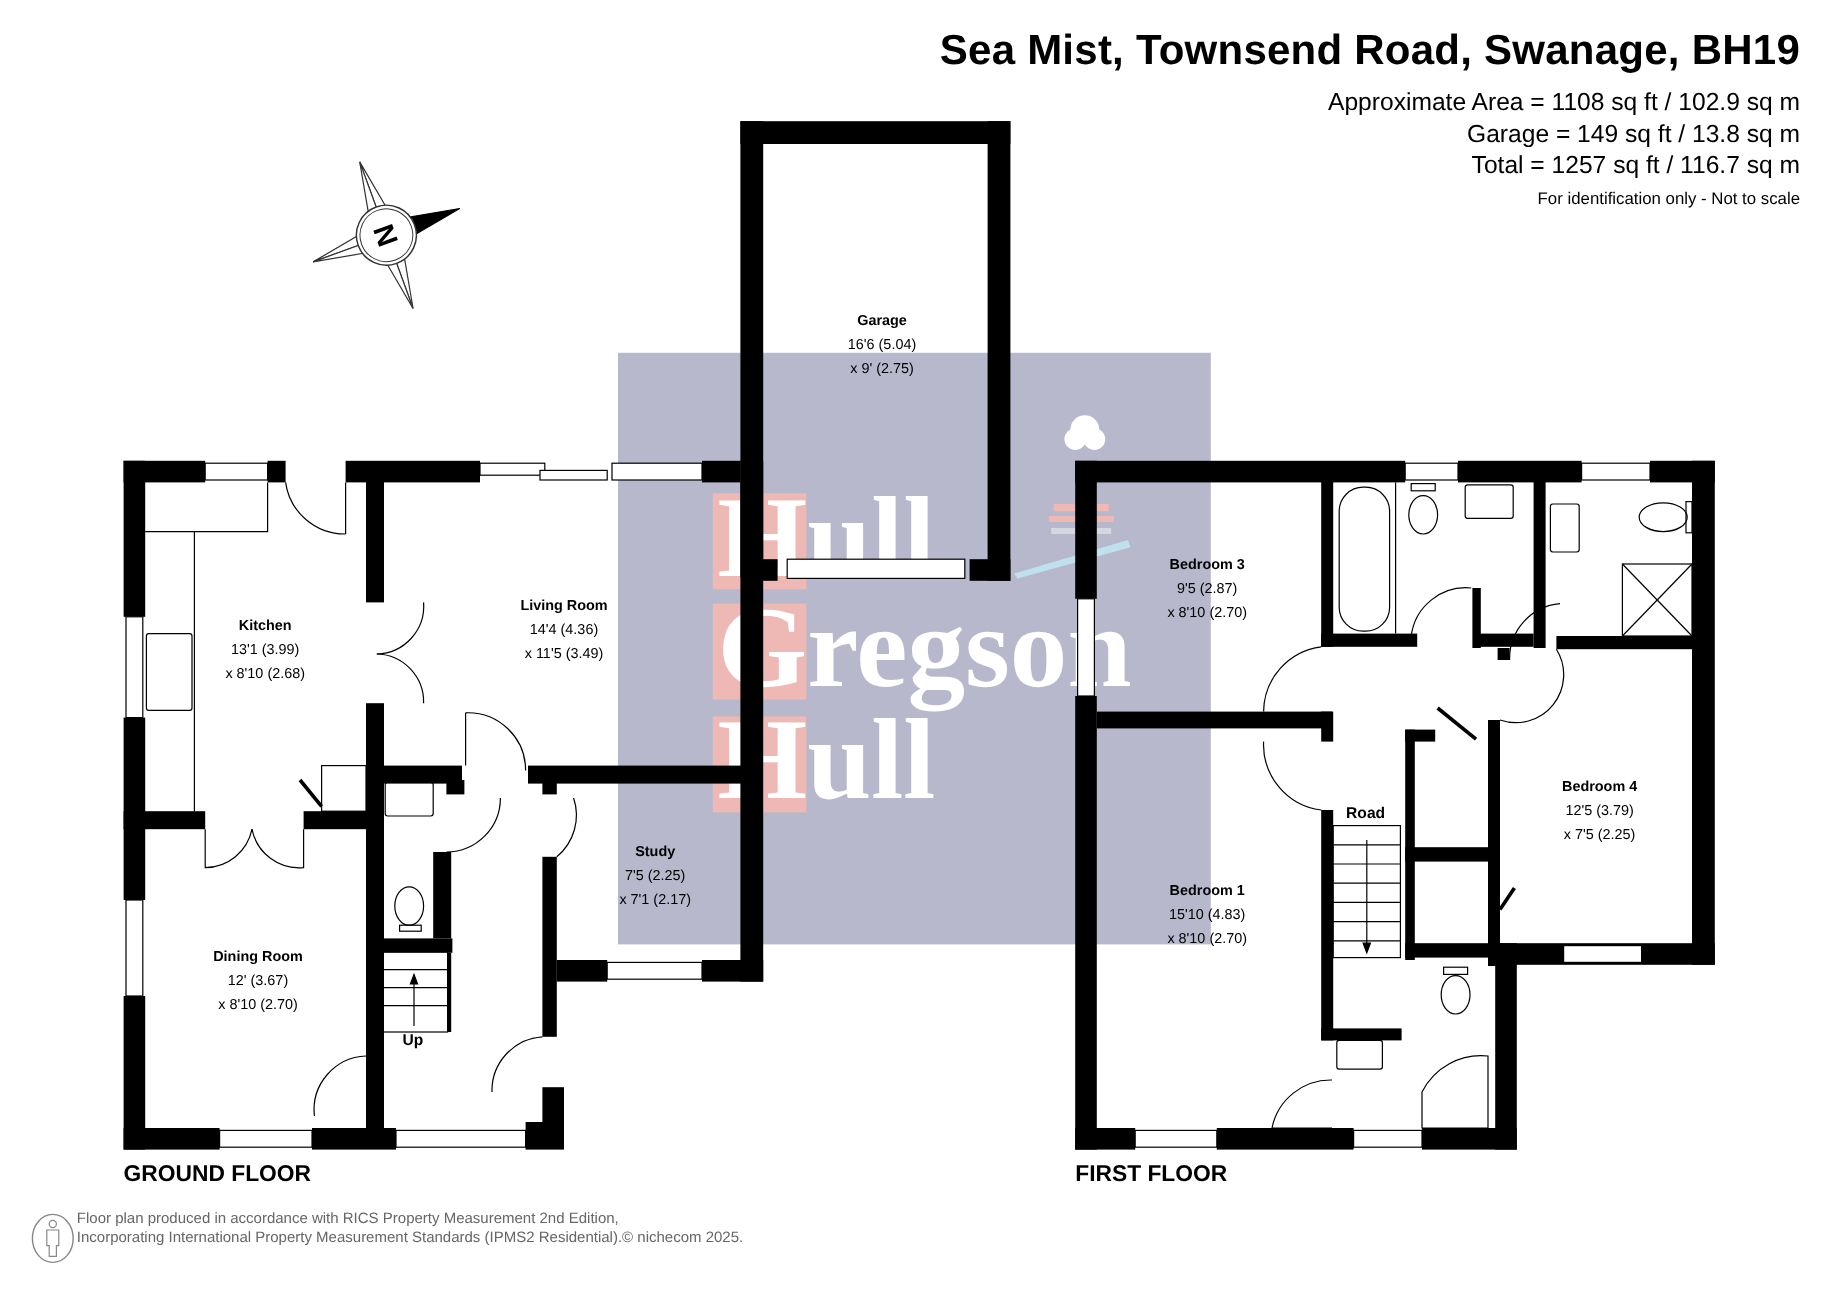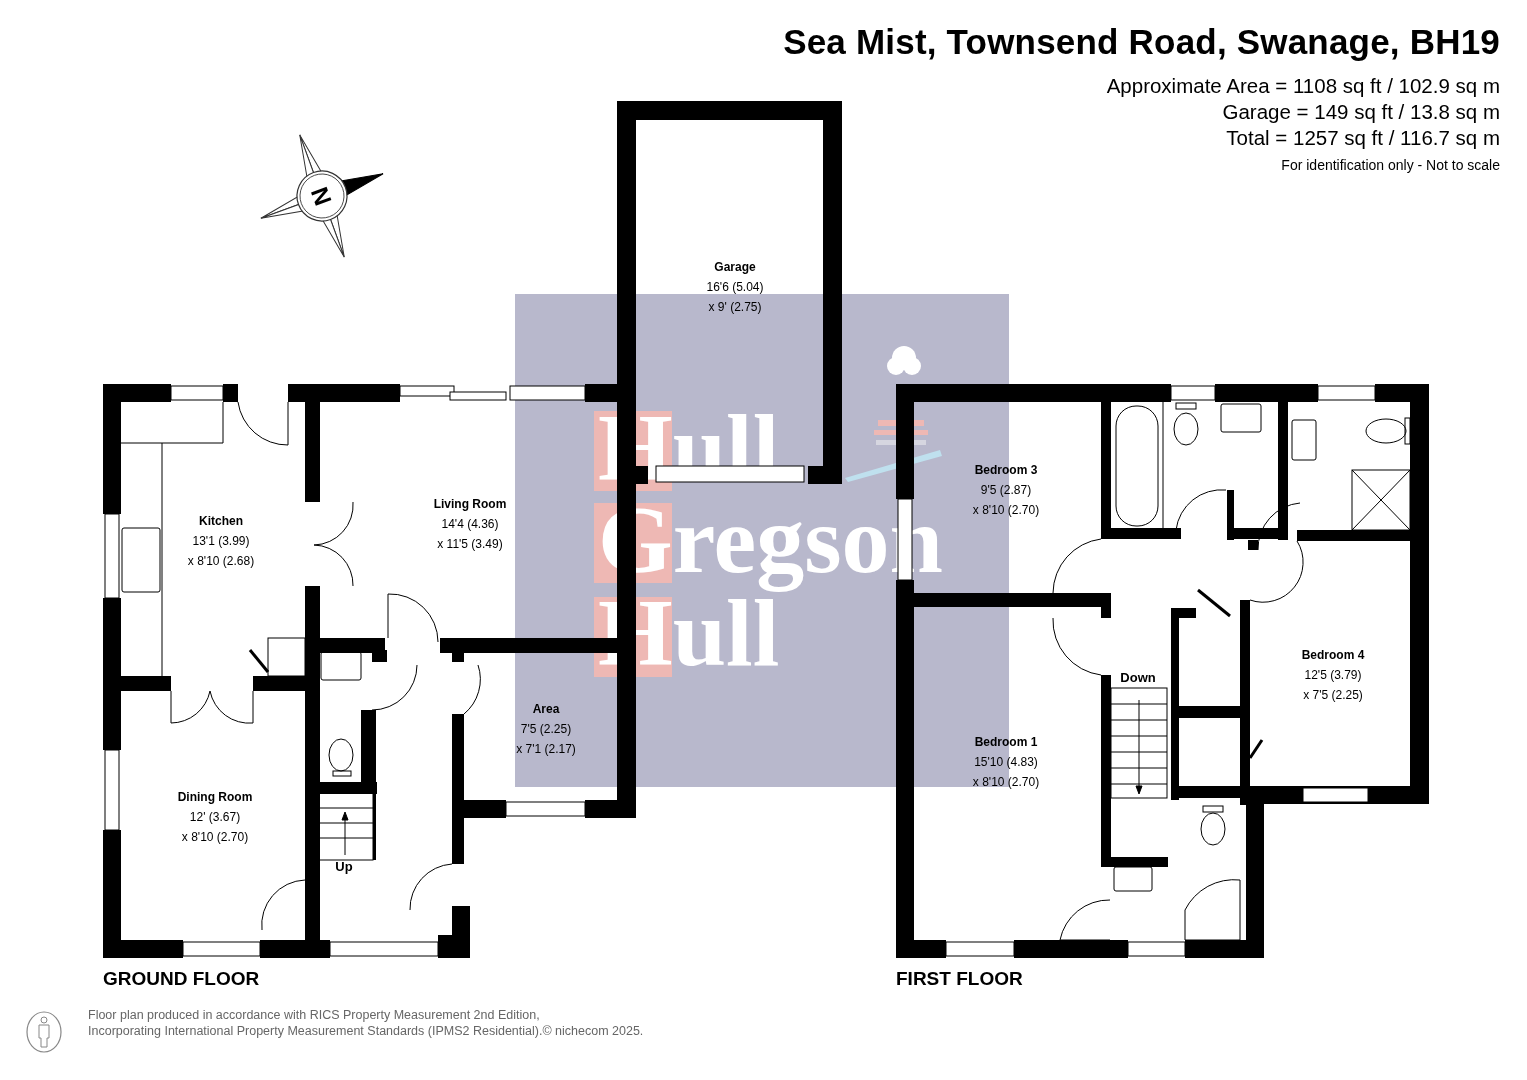--- a/index.html
+++ b/index.html
@@ -5,21 +5,21 @@
   html,body{margin:0;padding:0;background:#ffffff;}
   body{width:1527px;height:1080px;position:relative;overflow:hidden;font-family:"Liberation Sans",sans-serif;color:#000;}
   .abs{position:absolute;}
   .title{right:27px;top:22px;font-size:35px;font-weight:bold;letter-spacing:0.2px;white-space:nowrap;}
   .area{right:27px;font-size:20.5px;white-space:nowrap;text-align:right;}
   .note{right:27px;top:157px;font-size:14px;white-space:nowrap;margin-left:48px;}
   .floor-label{font-size:19px;font-weight:bold;white-space:nowrap;}
   .room{text-align:center;font-size:12px;line-height:20px;white-space:nowrap;transform:translateX(-50%);}
   .room .rn{font-weight:bold;}
   .stair-label{font-size:13px;font-weight:bold;transform:translateX(-50%);}
-  .footer{left:88px;top:1008px;font-size:12.5px;line-height:15.5px;color:#666;white-space:nowrap;}
+  .footer{left:64px;top:1008px;font-size:12.5px;line-height:15.5px;color:#666;white-space:nowrap;}
   .footer .copy{margin-left:0;}
   svg{position:absolute;left:0;top:0;}
   .wm{font-family:"Liberation Serif",serif;font-weight:bold;fill:#ffffff;font-size:96px;}
 </style>
 </head>
 <body>
 
 <svg width="1527" height="1080" viewBox="0 0 1527 1080">
 
   <g>
@@ -252,21 +252,21 @@
   <div class="rn">Living Room</div>
   <div>14'4 (4.36)</div>
   <div>x 11'5 (3.49)</div>
 </div>
 <div class="abs room" style="left:735px;top:257px">
   <div class="rn">Garage</div>
   <div>16'6 (5.04)</div>
   <div>x 9' (2.75)</div>
 </div>
 <div class="abs room" style="left:546px;top:699px">
-  <div class="rn">Area</div>
+  <div class="rn">Study</div>
   <div>7'5 (2.25)</div>
   <div>x 7'1 (2.17)</div>
 </div>
 <div class="abs room" style="left:215px;top:787px">
   <div class="rn">Dining Room</div>
   <div>12' (3.67)</div>
   <div>x 8'10 (2.70)</div>
 </div>
 <div class="abs stair-label" style="left:344px;top:859px">Up</div>
 <div class="abs floor-label" style="left:103px;top:968px">GROUND FLOOR</div>
@@ -279,21 +279,21 @@
 <div class="abs room" style="left:1333px;top:645px">
   <div class="rn">Bedroom 4</div>
   <div>12'5 (3.79)</div>
   <div>x 7'5 (2.25)</div>
 </div>
 <div class="abs room" style="left:1006px;top:732px">
   <div class="rn">Bedroom 1</div>
   <div>15'10 (4.83)</div>
   <div>x 8'10 (2.70)</div>
 </div>
-<div class="abs stair-label" style="left:1138px;top:670px">Down</div>
+<div class="abs stair-label" style="left:1138px;top:670px">Road</div>
 <div class="abs floor-label" style="left:896px;top:968px">FIRST FLOOR</div>
 
 <svg width="40" height="44" style="left:24px;top:1010px">
   <ellipse cx="20" cy="22" rx="17" ry="20" fill="none" stroke="#888" stroke-width="1.2"></ellipse>
   <circle cx="20" cy="10" r="3" fill="none" stroke="#888" stroke-width="1"></circle>
   <path d="M15,15 L25,15 L25,28 L23,28 L23,37 L17,37 L17,28 L15,28 Z" fill="none" stroke="#888" stroke-width="1"></path>
 </svg>
 <div class="abs footer">
   <div>Floor plan produced in accordance with RICS Property Measurement 2nd Edition,</div>
   <div><span>Incorporating International Property Measurement Standards (IPMS2 Residential).</span><span class="copy">© nichecom 2025.</span></div>

